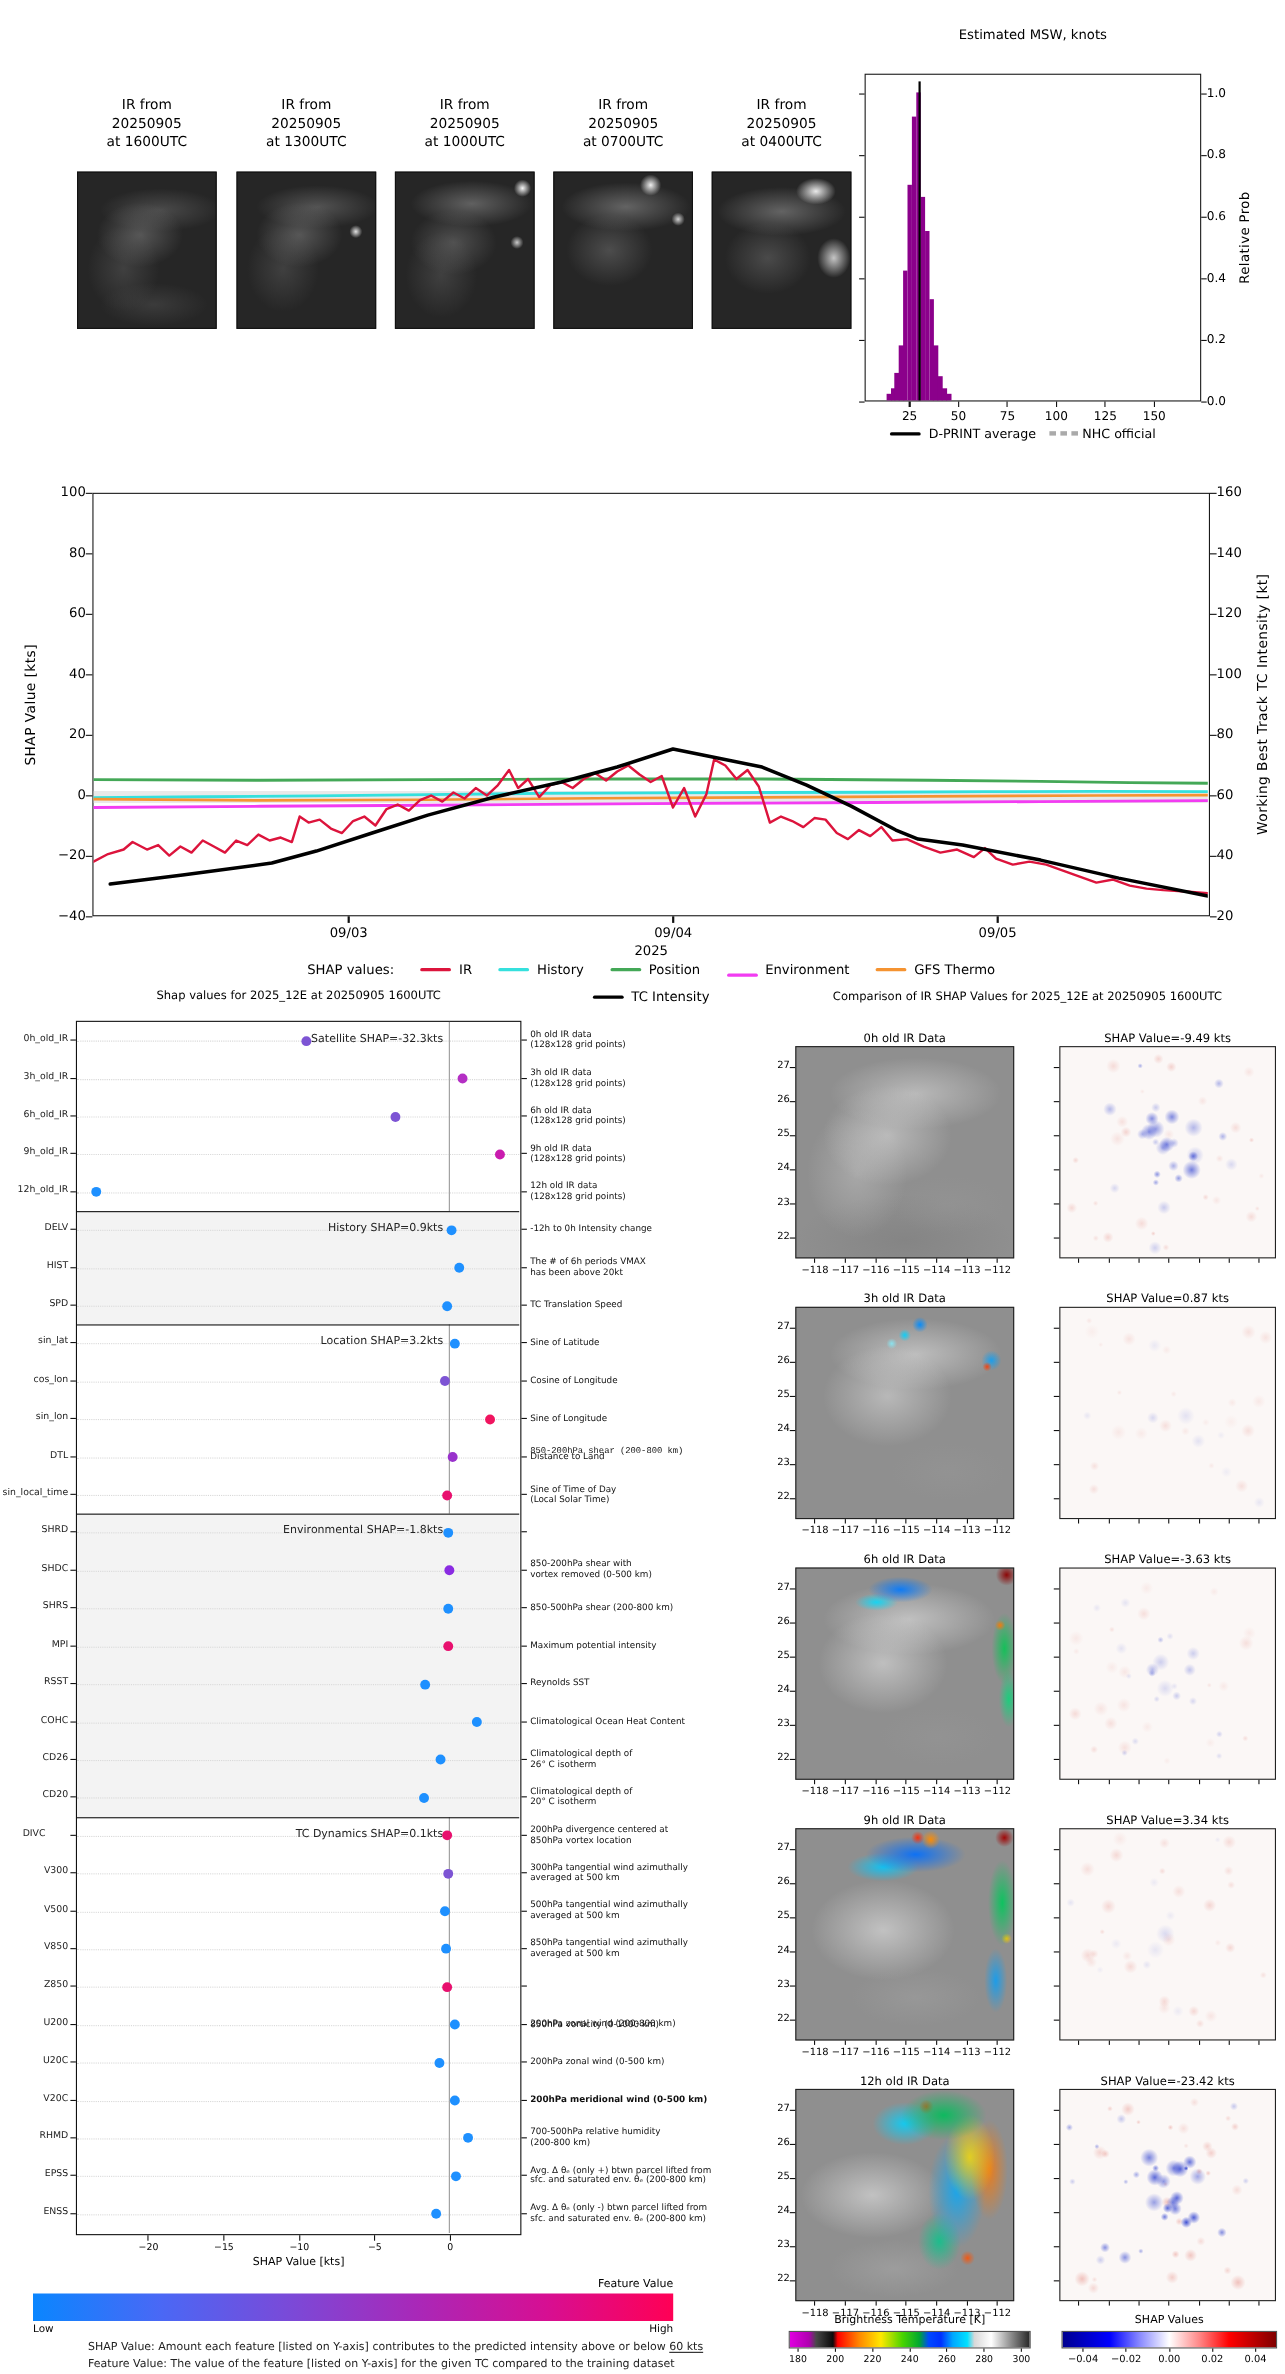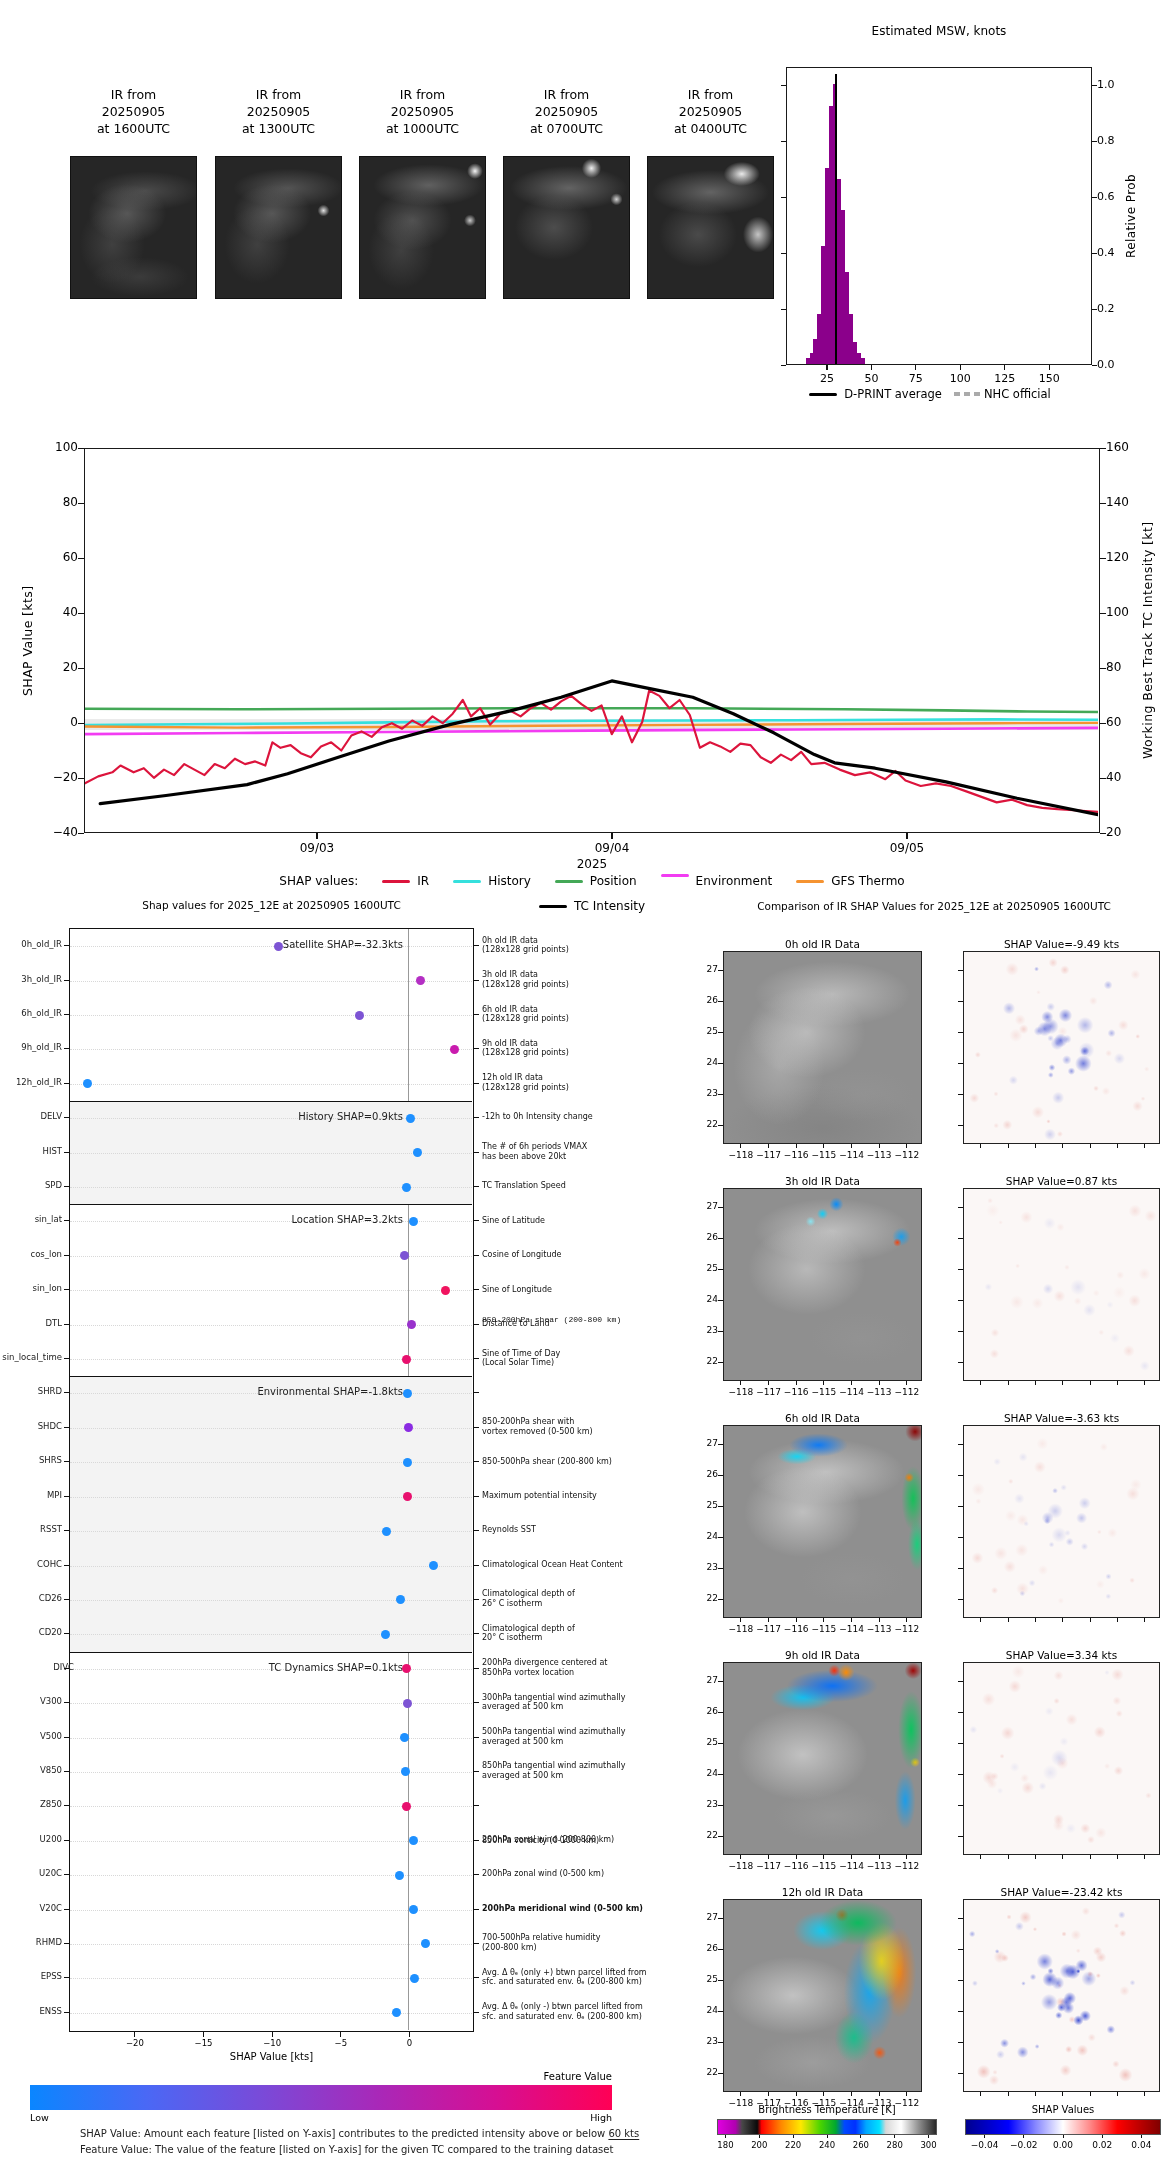--- a/index.html
+++ b/index.html
@@ -262,21 +262,21 @@
         <span>IR</span>
       </span>
       <span style="display: inline-flex; align-items: center;">
         <span class="lsample" style="background: rgb(53, 224, 221);"></span>
         <span>History</span>
       </span>
       <span style="display: inline-flex; align-items: center;">
         <span class="lsample" style="background: rgb(68, 168, 87);"></span>
         <span>Position</span>
       </span>
-      <span style="display: inline-flex; align-items: flex-start;">
+      <span style="display: inline-flex; align-items: flex-end;">
         <span class="lsample" style="background: rgb(242, 60, 242);"></span>
         <span>Environment</span>
       </span>
       <span style="display: inline-flex; align-items: center;">
         <span class="lsample" style="background: rgb(245, 147, 49);"></span>
         <span>GFS Thermo</span>
       </span>
     </div>
   <div class="legrow" id="ts-legend2" style="left:84px;top:899px;width:1016px;font-size:12px;gap:24px;">
       <span style="display: inline-flex; align-items: center;">
@@ -493,21 +493,21 @@
         <div>Climatological depth of</div>
         <div>26° C isotherm</div>
       </div>
       <div style="position: absolute; left: 0px; top: 1627.33px; width: 62px; text-align: right; font-size: 8.5px; color: rgb(34, 34, 34);">CD20</div>
       <div style="position: absolute; left: 64px; top: 1633.33px; width: 5px; height: 1px; background: rgb(17, 17, 17);"></div>
       <div style="position: absolute; left: 474px; top: 1633.33px; width: 5px; height: 1px; background: rgb(17, 17, 17);"></div>
       <div style="position: absolute; left: 482px; top: 1623.83px; font-size: 8px; line-height: 9.5px; color: rgb(17, 17, 17); white-space: nowrap;">
         <div>Climatological depth of</div>
         <div>20° C isotherm</div>
       </div>
-      <div style="position: absolute; left: 0px; top: 1661.73px; width: 62px; text-align: right; font-size: 8.5px; color: rgb(34, 34, 34); padding-left: 12px;">DIVC</div>
+      <div style="position: absolute; left: 0px; top: 1661.73px; width: 62px; text-align: center; font-size: 8.5px; color: rgb(34, 34, 34);">DIVC</div>
       <div style="position: absolute; left: 64px; top: 1667.73px; width: 5px; height: 1px; background: rgb(17, 17, 17);"></div>
       <div style="position: absolute; left: 474px; top: 1667.73px; width: 5px; height: 1px; background: rgb(17, 17, 17);"></div>
       <div style="position: absolute; left: 482px; top: 1658.23px; font-size: 8px; line-height: 9.5px; color: rgb(17, 17, 17); white-space: nowrap;">
         <div>200hPa divergence centered at</div>
         <div>850hPa vortex location</div>
       </div>
       <div style="position: absolute; left: 0px; top: 1696.14px; width: 62px; text-align: right; font-size: 8.5px; color: rgb(34, 34, 34);">V300</div>
       <div style="position: absolute; left: 64px; top: 1702.14px; width: 5px; height: 1px; background: rgb(17, 17, 17);"></div>
       <div style="position: absolute; left: 474px; top: 1702.14px; width: 5px; height: 1px; background: rgb(17, 17, 17);"></div>
       <div style="position: absolute; left: 482px; top: 1692.64px; font-size: 8px; line-height: 9.5px; color: rgb(17, 17, 17); white-space: nowrap;">

